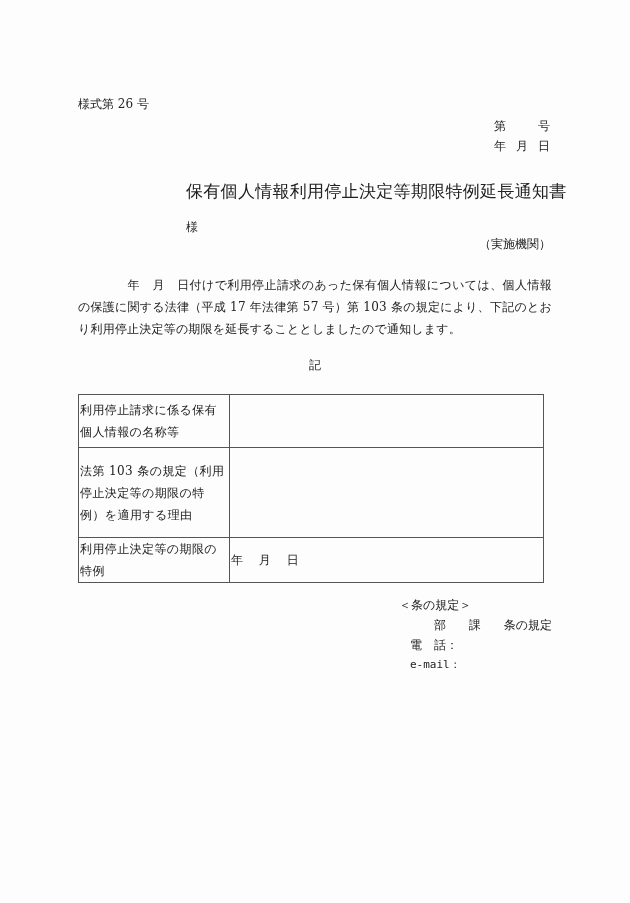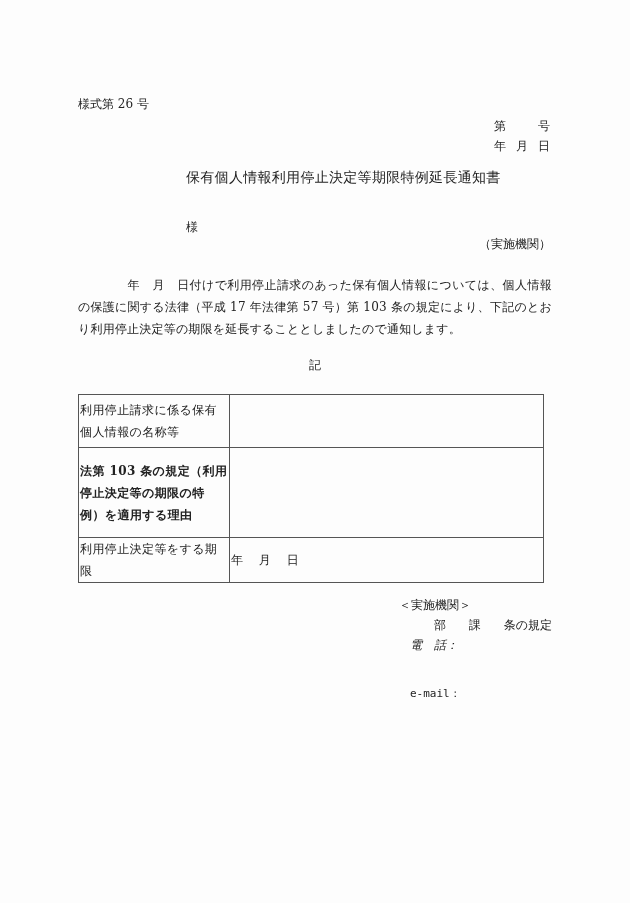--- a/index.html
+++ b/index.html
@@ -7,41 +7,41 @@
     width: 630px; height: 903px; background: #fdfdfd;
     font-family: "DejaVu Serif", "Liberation Serif", serif;
     color: #222; position: relative; overflow: hidden;
     font-size: 12px;
   }
   .abs { position: absolute; white-space: nowrap; }
   #form-no { left: 78px; top: 96px; text-align: center; }
   #doc-no { left: 494px; top: 118px; width: 56px; }
   #doc-no span:last-child { position: absolute; right: 0; }
   #doc-date { left: 494px; top: 138px; width: 56px; display: flex; justify-content: space-between; }
-  #title { left: 186px; top: 169px; font-size: 14px; letter-spacing: 0.3px; text-align: right; }
+  #title { left: 186px; top: 180px; font-size: 17px; letter-spacing: 0.3px; text-align: right; }
   #addressee { left: 186px; top: 219px; }
   #org { right: 79px; top: 236px; text-align: center; }
   #body-text {
     left: 78px; top: 274px; width: 474px; line-height: 22px;
     white-space: normal; text-align: justify; letter-spacing: 0.2px;
   }
   #ki { left: 309px; top: 357px; }
   table {
     position: absolute; left: 78px; top: 394px; width: 466px;
     border-collapse: collapse;
   }
   td { border: 1px solid #555; padding: 0 1px; vertical-align: middle; line-height: 22px; }
   td.label { width: 148px; letter-spacing: 0.4px; }
   tr.r1 td { height: 52px; }
-  tr.r2 td { height: 89px; font-weight: bold; }
+  tr.r2 td { height: 89px; }
   tr.r3 td { height: 35px; }
   #contact-head { left: 399px; top: 597px; }
   #contact-dept { left: 434px; top: 617px; width: 118px; display: flex; justify-content: space-between; }
-  #contact-tel { left: 410px; top: 637px; font-style: italic; }
-  #contact-mail { left: 410px; top: 657px; font-family: "DejaVu Sans Mono", "Liberation Mono", monospace; font-size: 11px; margin-top: 29px; }
+  #contact-tel { left: 410px; top: 637px; }
+  #contact-mail { left: 410px; top: 657px; font-family: "DejaVu Sans Mono", "Liberation Mono", monospace; font-size: 11px; }
 </style>
 </head>
 <body>
 
 <div class="abs" id="form-no">様式第 26 号</div>
 
 <div class="abs" id="doc-no">
   <span>第</span>
   <span>号</span>
 </div>
@@ -64,26 +64,26 @@
   <tbody>
       <tr class="r1">
     <td class="label">利用停止請求に係る保有個人情報の名称等</td>
     <td></td>
   </tr>
   <tr class="r2">
     <td class="label">法第 103 条の規定（利用停止決定等の期限の特例）を適用する理由</td>
     <td></td>
   </tr>
   <tr class="r3">
-    <td class="label">利用停止決定等をする期限</td>
+    <td class="label">利用停止決定等の期限の特例</td>
     <td>年　 月 　日</td>
   </tr>
 </tbody>
   </table>
 
-<div class="abs" id="contact-head">＜実施機関＞</div>
+<div class="abs" id="contact-head">＜条の規定＞</div>
 <div class="abs" id="contact-dept">
   <span>部</span>
   <span>課</span>
   <span>条の規定</span>
 </div>
 <div class="abs" id="contact-tel">電　話：</div>
 <div class="abs" id="contact-mail">e-mail：</div>
 
 </body></html>

